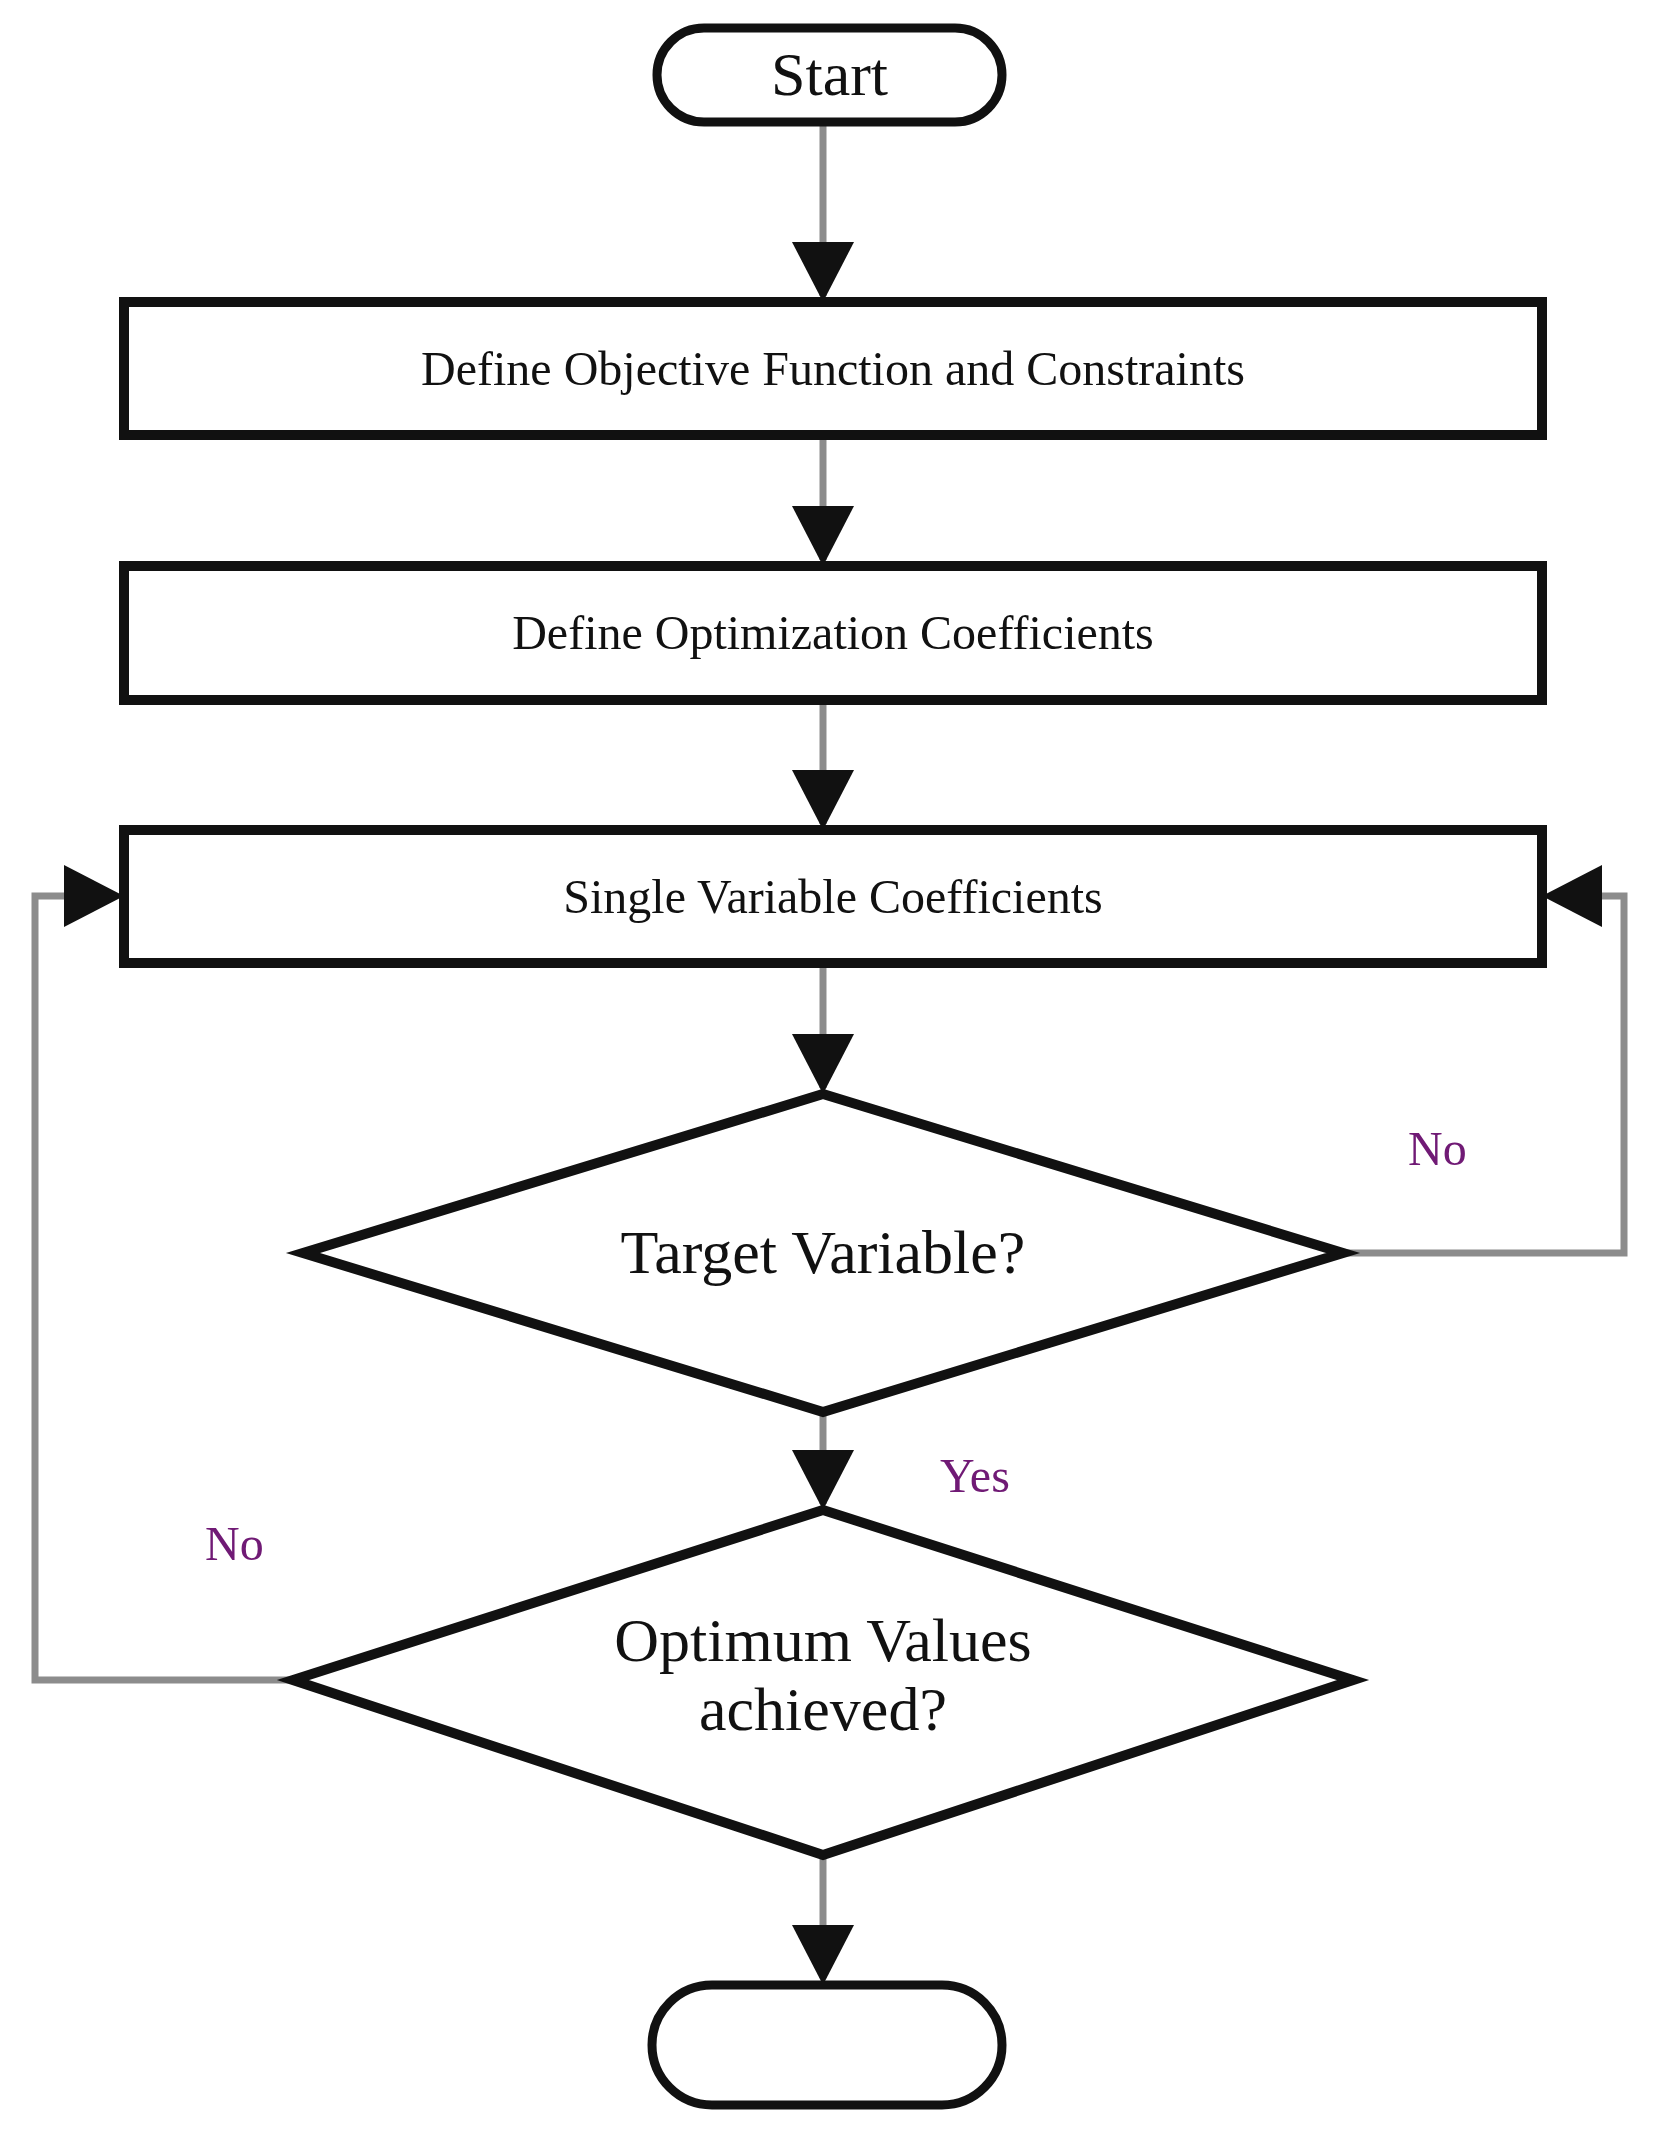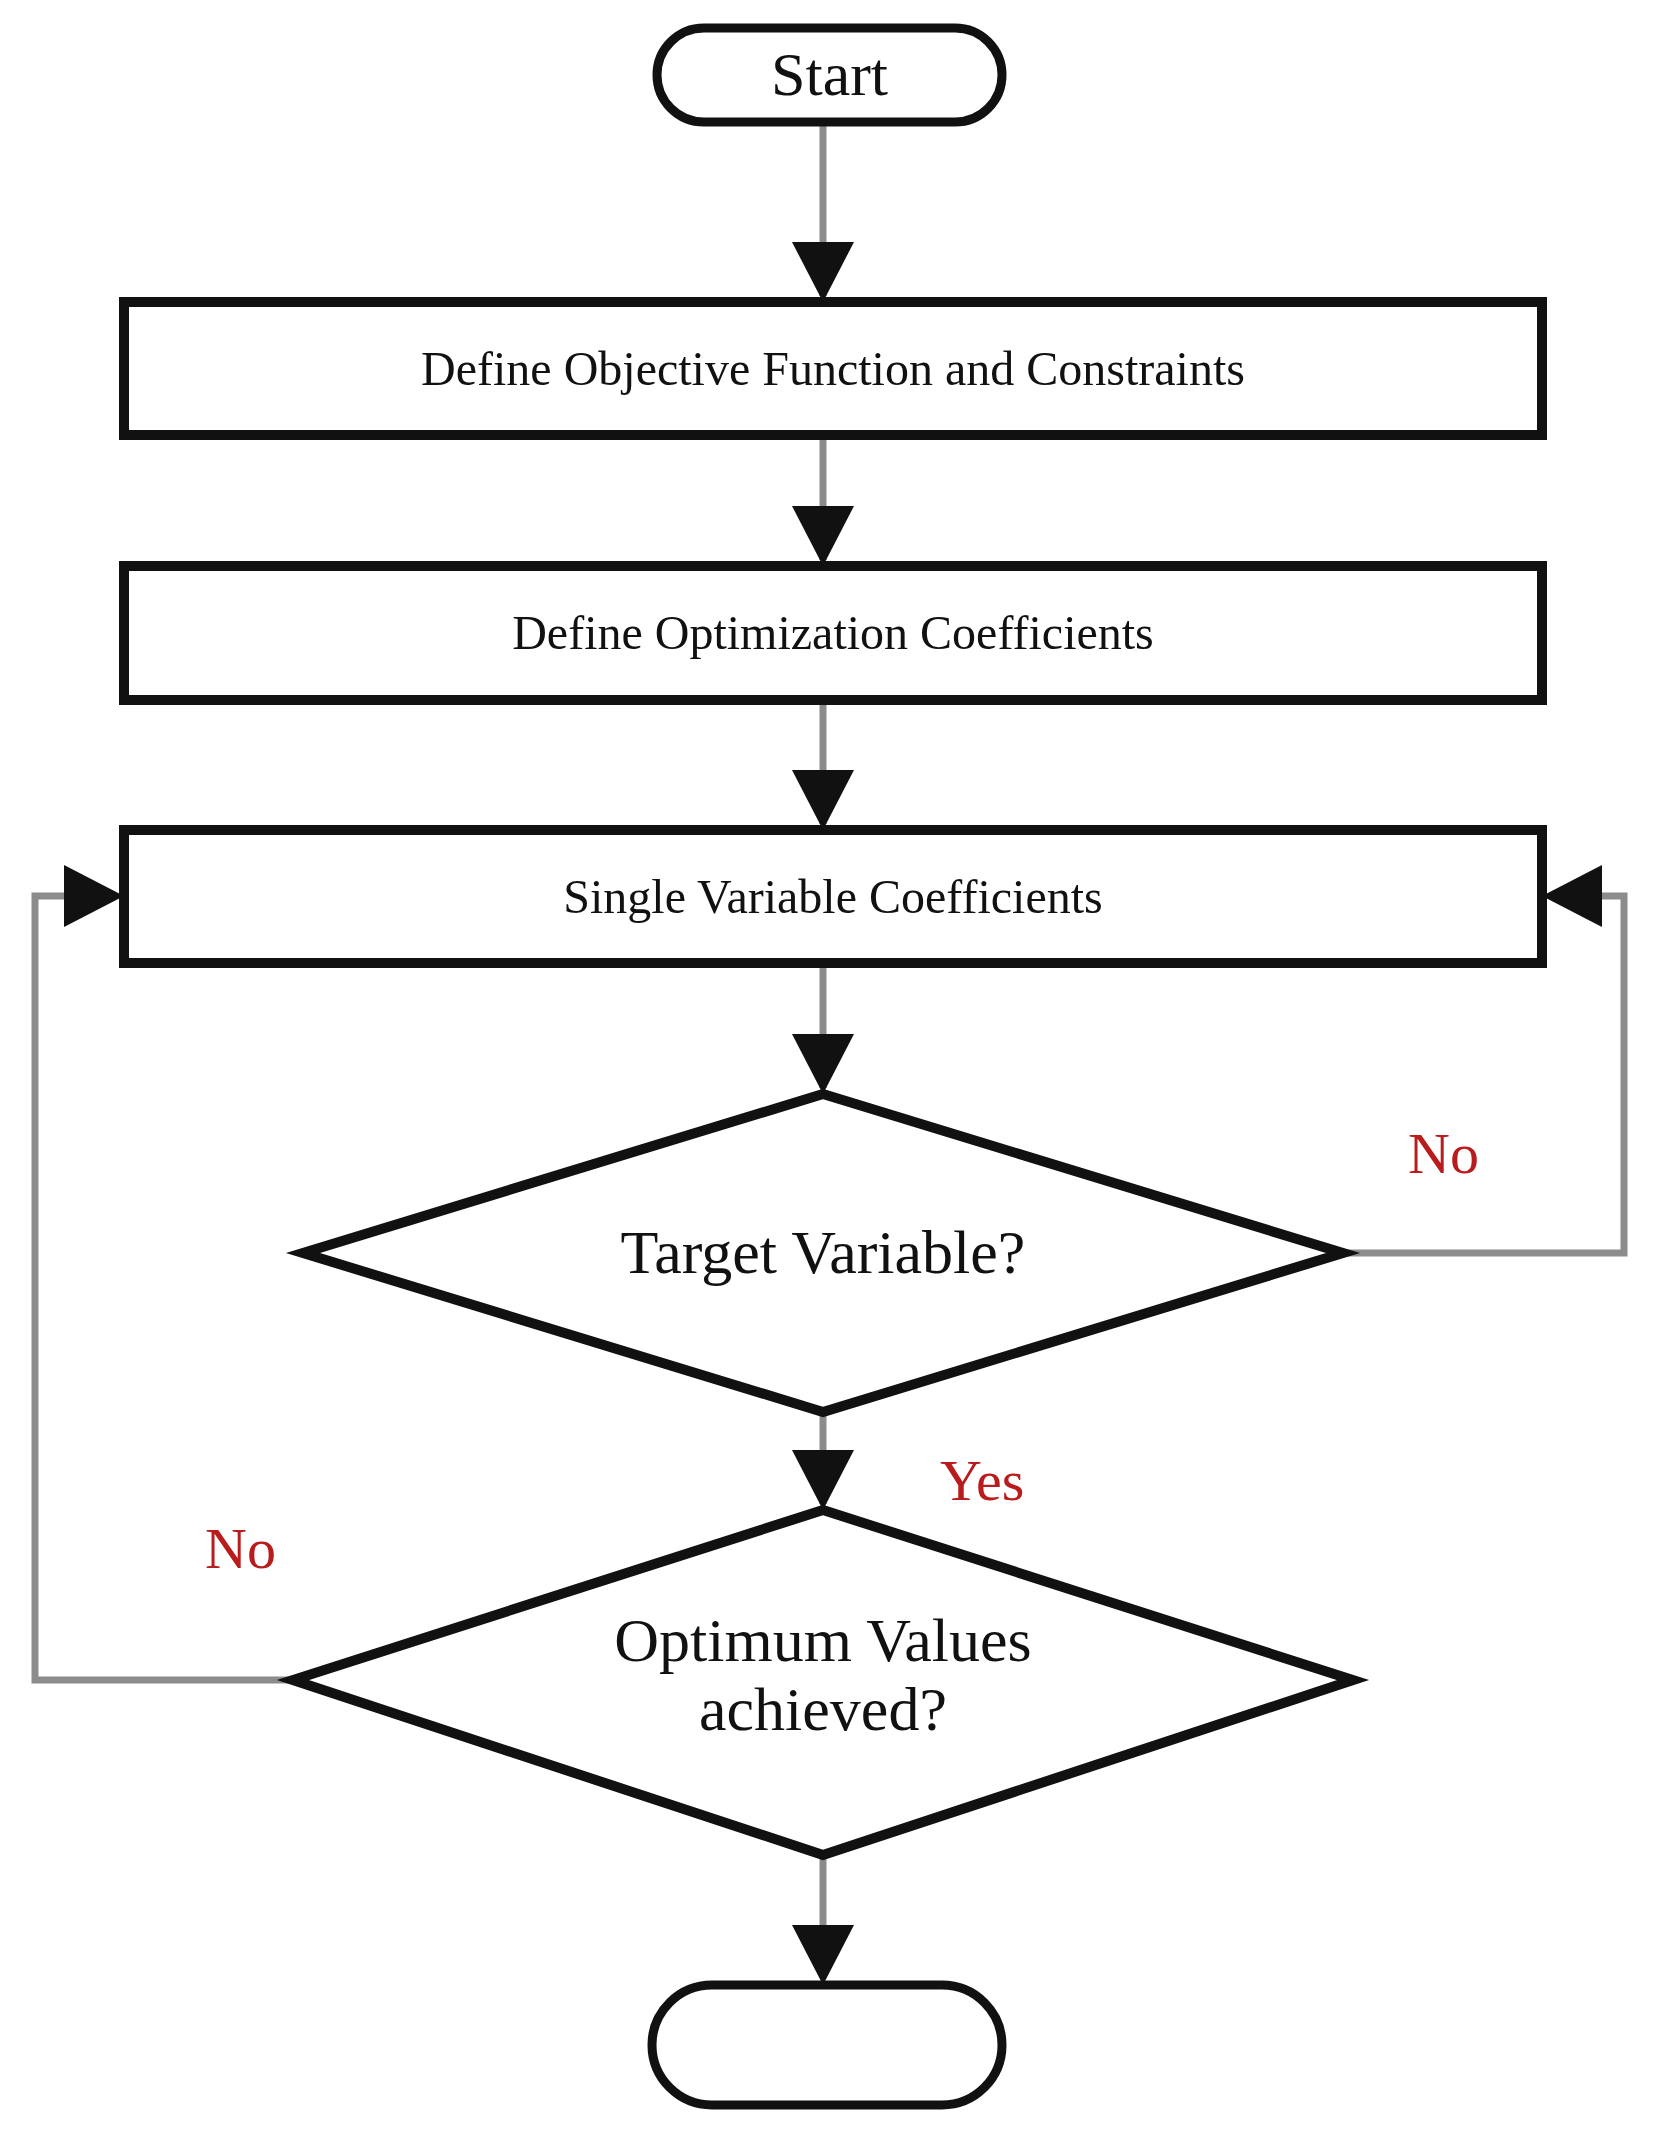--- a/index.html
+++ b/index.html
@@ -33,22 +33,22 @@
     color: #111111;
     line-height: 1.12;
     white-space: pre-line;
     pointer-events: none;
   }
   .terminal-label { font-size: 62px; }
   .process-label  { font-size: 48px; }
   .decision-label { font-size: 62px; }
   .edge-label {
     position: absolute;
-    color: #b91c1c;
-    font-size: 58px;
+    color: #701a75;
+    font-size: 48px;
     line-height: 1;
   }
 </style>
 </head>
 <body>
 
 <div id="canvas">
 
   <svg id="flow-svg" viewBox="0 0 1667 2134" xmlns="http://www.w3.org/2000/svg">
 

